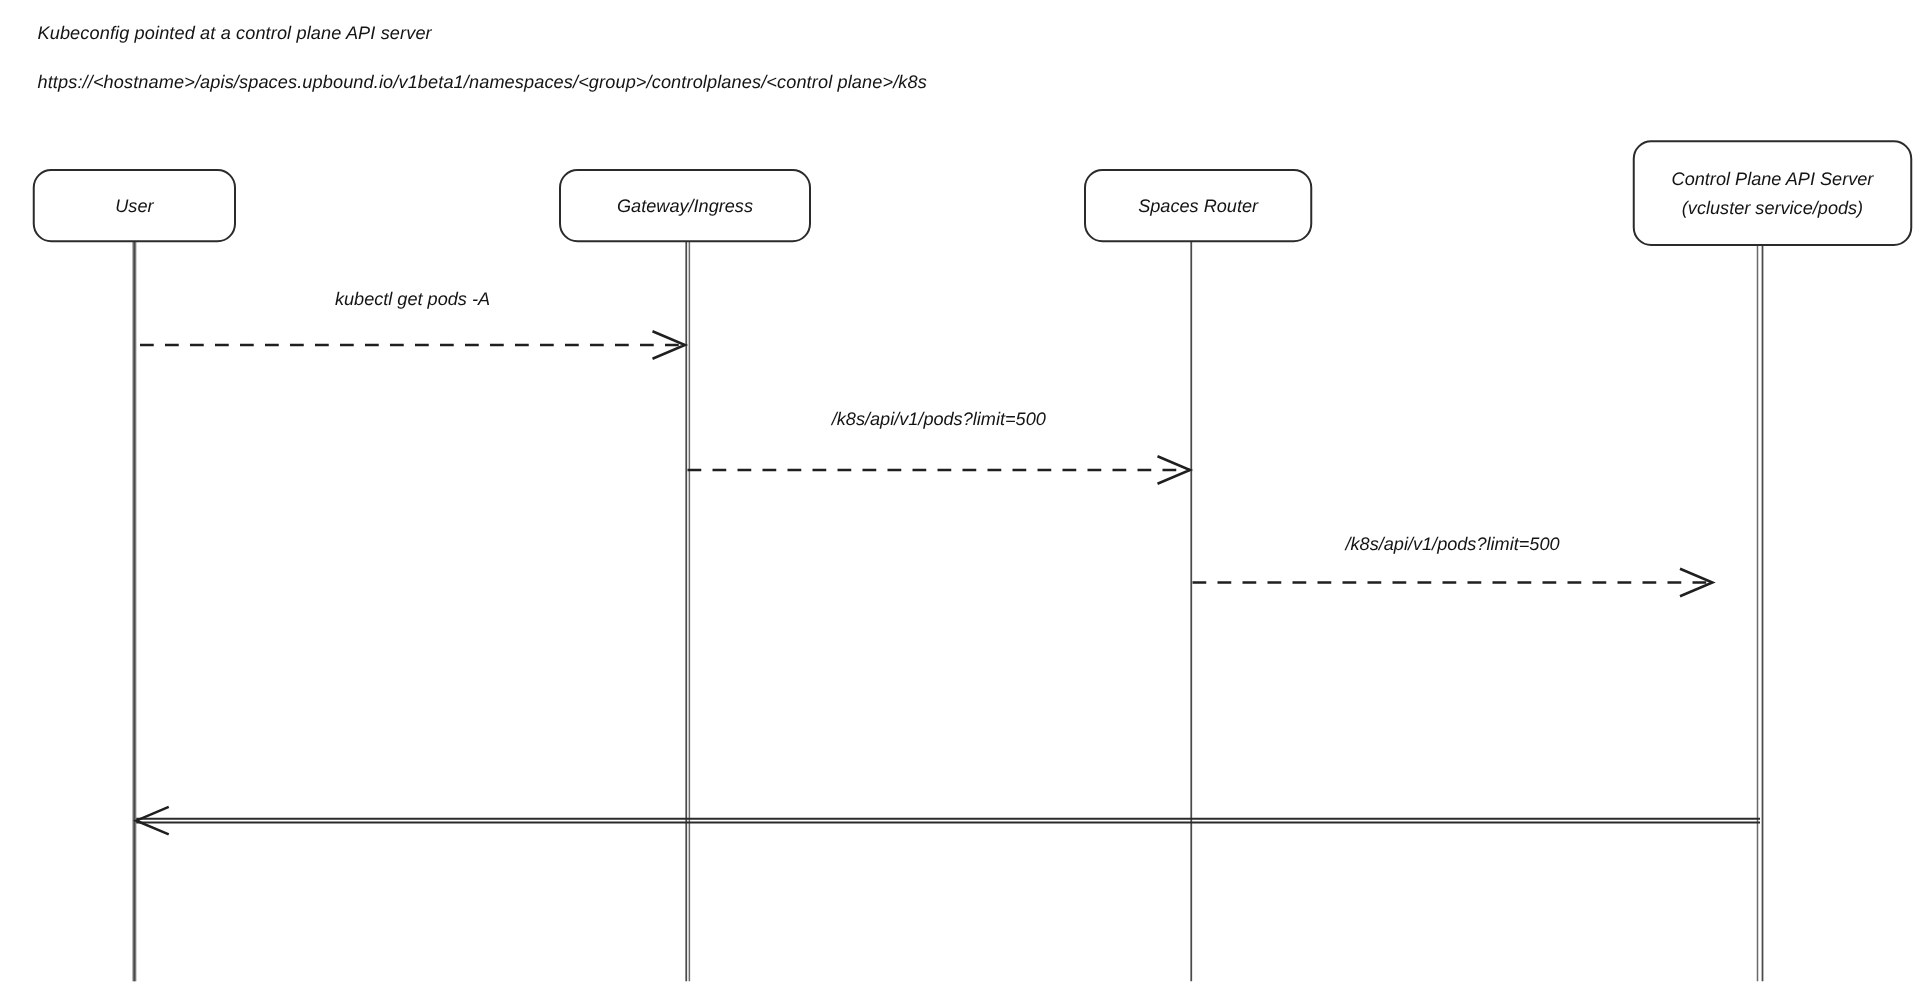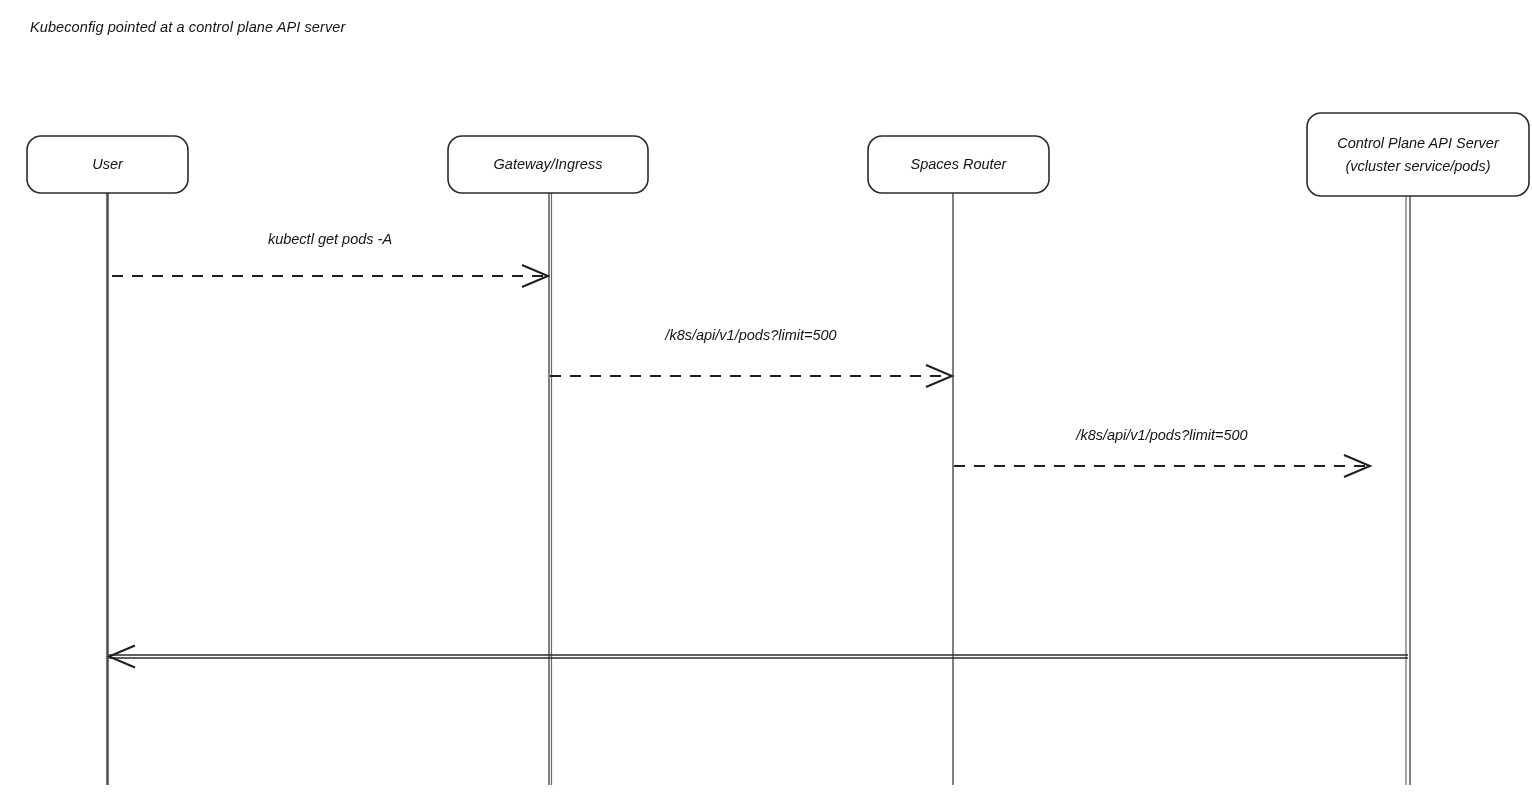--- a/index.html
+++ b/index.html
@@ -88,20 +88,21 @@
     text-anchor: middle;
   }
 </style>
 </head>
 <body>
 
 <div id="diagram-root">
 
   <div class="header-text" id="header-title">Kubeconfig pointed at a control plane API server</div>
 
+  <div class="header-text" id="header-url">https://&lt;hostname&gt;/apis/spaces.upbound.io/v1beta1/namespaces/&lt;group&gt;/controlplanes/&lt;control plane&gt;/k8s</div>
 
   <svg id="seq-svg" viewBox="0 0 1532 803" xmlns="http://www.w3.org/2000/svg">
     <g id="lifelines-group">
         <line x1="95.5" y1="193" x2="95.5" y2="785" class="lifeline-thick"></line>
         <line x1="95.5" y1="193" x2="95.5" y2="785" class="lifeline"></line>
         <line x1="537" y1="193" x2="537" y2="785" class="lifeline"></line>
         <line x1="539.5" y1="193" x2="539.5" y2="785" class="lifeline-double"></line>
         <line x1="941" y1="193" x2="941" y2="785" class="lifeline"></line>
         <line x1="1394" y1="196" x2="1394" y2="785" class="lifeline-double"></line>
         <line x1="1398" y1="196" x2="1398" y2="785" class="lifeline"></line>

